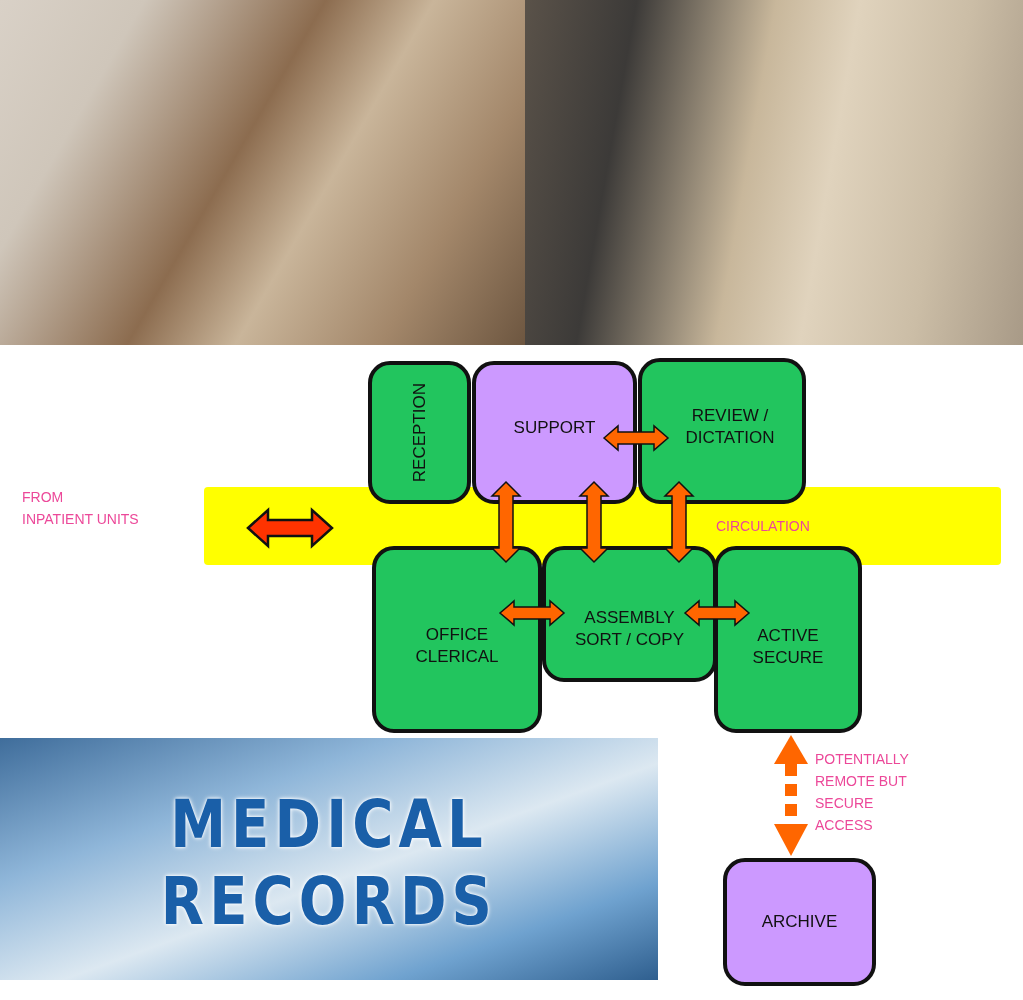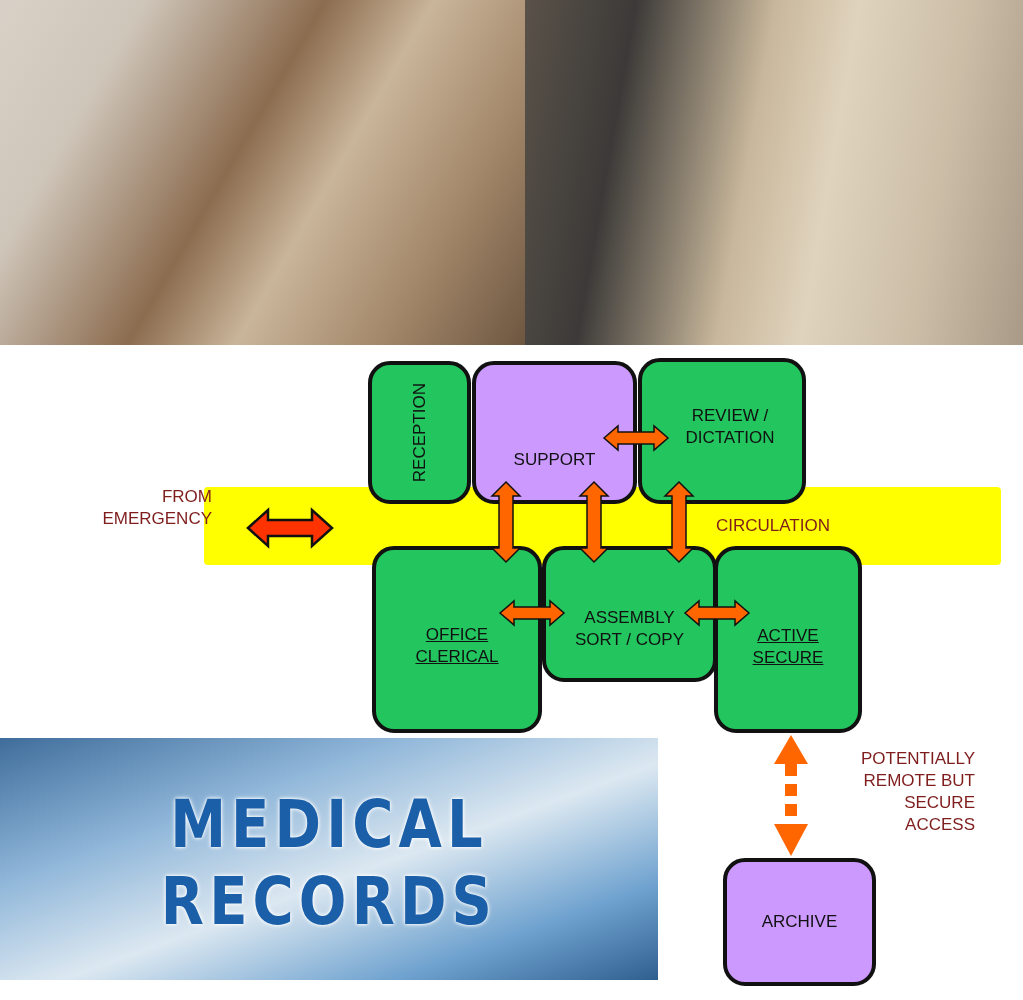--- a/index.html
+++ b/index.html
@@ -8,69 +8,69 @@
   .photo-left { left:0; top:0; width:525px; height:345px; background:linear-gradient(120deg,#d9d1c7 0%,#cfc6ba 20%,#8c6c4f 45%,#c9b59a 60%,#a3876a 80%,#6d5640 100%); }
   .photo-right { left:525px; top:0; width:498px; height:345px; background:linear-gradient(100deg,#5a5249 0%,#3c3a38 20%,#c8b79b 45%,#e0d3bd 60%,#cbbda6 80%,#a89a87 100%); }
   .photo-bottom { left:0; top:738px; width:658px; height:242px; background:linear-gradient(160deg,#3f6d9b 0%,#8fb6d9 30%,#dce8f1 55%,#6fa2cf 80%,#2f5f8f 100%); }
   .figure { position:absolute; }
   .caption-overlay { position:absolute; left:0; right:0; bottom:40px; text-align:center; font-family:"DejaVu Sans", sans-serif; font-weight:bold; font-size:66px; letter-spacing:6px; color:#1a5fa8; text-shadow:0 0 6px #ffffff, 0 0 3px #ffffff; transform:scaleX(0.85); }
   .box { position:absolute; border:4px solid #111111; border-radius:22px; box-sizing:border-box; display:flex; align-items:center; justify-content:center; text-align:center; font-size:17px; color:#111111; line-height:22px; }
   .orange { background:#22c55e; }
   .purple { background:#cc99ff; }
   .circulation { position:absolute; left:204px; top:487px; width:797px; height:78px; background:#ffff00; border-radius:4px; }
   .vtext { writing-mode:vertical-rl; transform:rotate(180deg); }
-  .label { position:absolute; text-align:right; font-size:17px; line-height:22px; color:#7f1d1d; }
+  .label { position:absolute; text-align:left; font-size:14px; line-height:22px; color:#ec4899; }
   svg.arrows { position:absolute; left:0; top:0; }
 </style>
 </head>
 <body>
 
 <div class="photo photo-left"></div>
 <div class="photo photo-right"></div>
 <div class="photo photo-bottom">
   <div class="caption-overlay">MEDICAL RECORDS</div>
 </div>
 
 <div class="figure">
   <div class="circulation"></div>
 
   <div class="label" style="left:22px;top:486px;width:190px;">
     <div>FROM</div>
-    <div>EMERGENCY</div>
+    <div>INPATIENT UNITS</div>
   </div>
 
   <div class="label" style="left:716px;top:515px;">CIRCULATION</div>
 
   <div class="box orange" style="left:368px;top:361px;width:103px;height:143px;">
     <span class="vtext">RECEPTION</span>
   </div>
-  <div class="box purple" style="left:472px;top:361px;width:165px;height:143px;align-items:flex-start;padding-top:84px;">
+  <div class="box purple" style="left:472px;top:361px;width:165px;height:143px;align-items:flex-start;padding-top:52px;">
     <span>SUPPORT</span>
   </div>
   <div class="box orange" style="left:638px;top:358px;width:168px;height:146px;">
     <div style="margin-left:16px;margin-top:-8px;">
       <div>REVIEW /</div>
       <div>DICTATION</div>
     </div>
   </div>
 
   <div class="box orange" style="left:372px;top:546px;width:170px;height:187px;">
-    <div style="margin-top:12px;text-decoration:underline;">
+    <div style="margin-top:12px;">
       <div>OFFICE</div>
       <div>CLERICAL</div>
     </div>
   </div>
   <div class="box orange" style="left:542px;top:546px;width:175px;height:136px;">
     <div style="margin-top:30px;">
       <div>ASSEMBLY</div>
       <div>SORT / COPY</div>
     </div>
   </div>
   <div class="box orange" style="left:714px;top:546px;width:148px;height:187px;">
-    <div style="margin-top:15px;text-decoration:underline;">
+    <div style="margin-top:15px;">
       <div>ACTIVE</div>
       <div>SECURE</div>
     </div>
   </div>
 
   <div class="label" style="left:815px;top:748px;width:160px;">
     <div>POTENTIALLY</div>
     <div>REMOTE BUT</div>
     <div>SECURE</div>
     <div>ACCESS</div>

